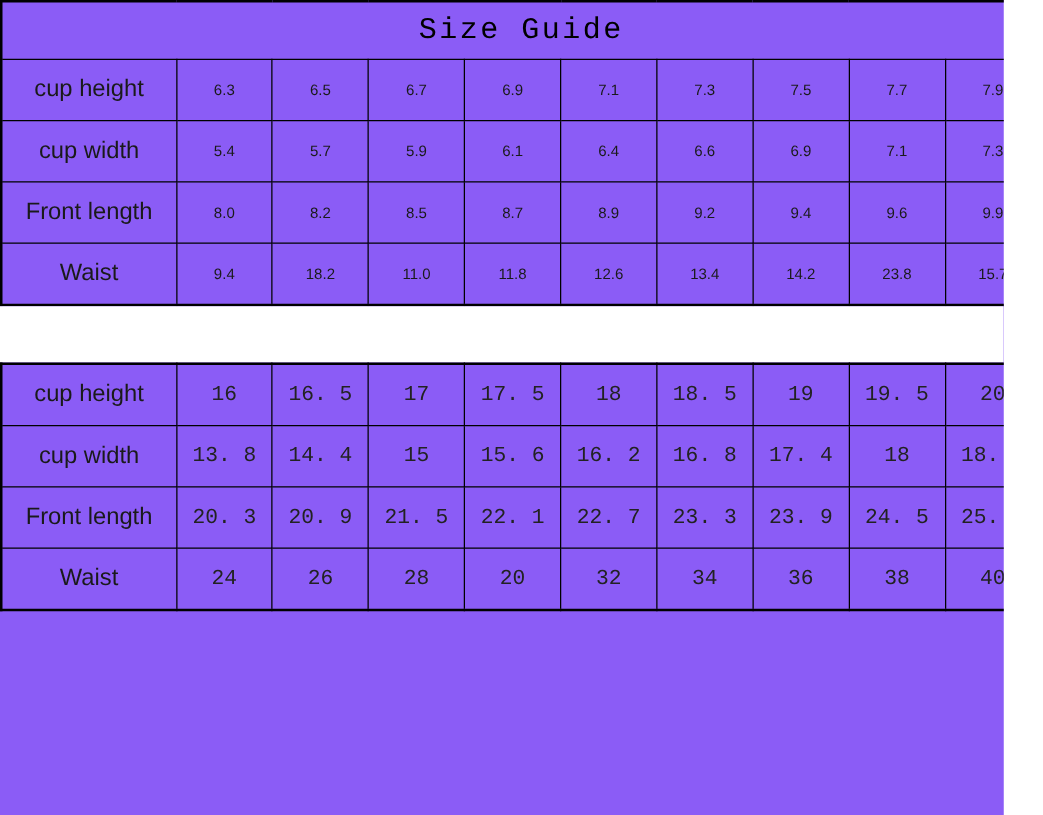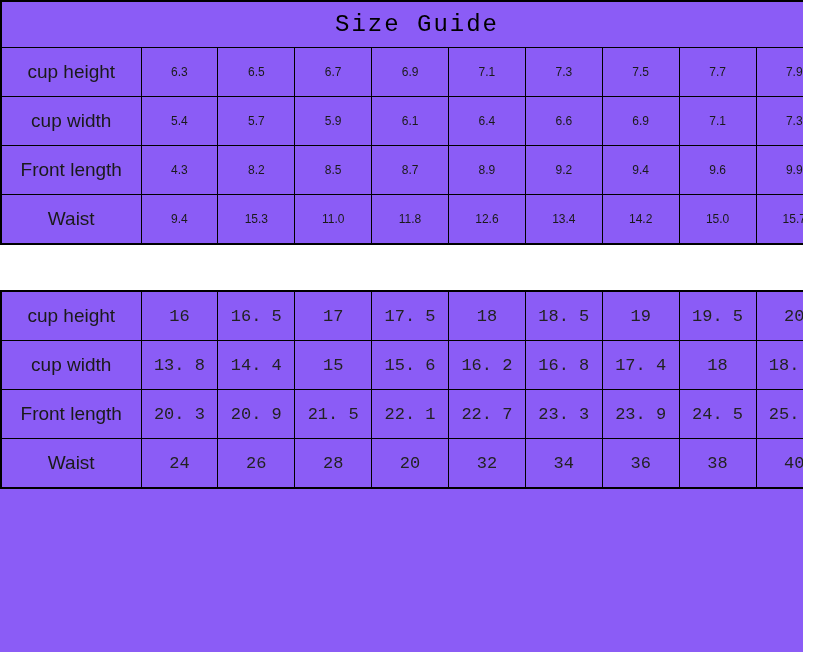--- a/index.html
+++ b/index.html
@@ -79,40 +79,40 @@
       <td class="val">5.9</td>
       <td class="val">6.1</td>
       <td class="val">6.4</td>
       <td class="val">6.6</td>
       <td class="val">6.9</td>
       <td class="val">7.1</td>
       <td class="val">7.3</td>
     </tr>
     <tr class="data-row">
       <td class="label-cell">Front length</td>
-      <td class="val">4.3</td>
+      <td class="val">8.0</td>
       <td class="val">8.2</td>
       <td class="val">8.5</td>
       <td class="val">8.7</td>
       <td class="val">8.9</td>
       <td class="val">9.2</td>
       <td class="val">9.4</td>
       <td class="val">9.6</td>
       <td class="val">9.9</td>
     </tr>
     <tr class="data-row">
       <td class="label-cell">Waist</td>
       <td class="val">9.4</td>
-      <td class="val">15.3</td>
+      <td class="val">18.2</td>
       <td class="val">11.0</td>
       <td class="val">11.8</td>
       <td class="val">12.6</td>
       <td class="val">13.4</td>
       <td class="val">14.2</td>
-      <td class="val">15.0</td>
+      <td class="val">23.8</td>
       <td class="val">15.7</td>
     </tr>
   </tbody>
     </table>
 
   <div class="gap"></div>
 
   <table class="size-table t2">
     <colgroup>
         <col class="col-label">

